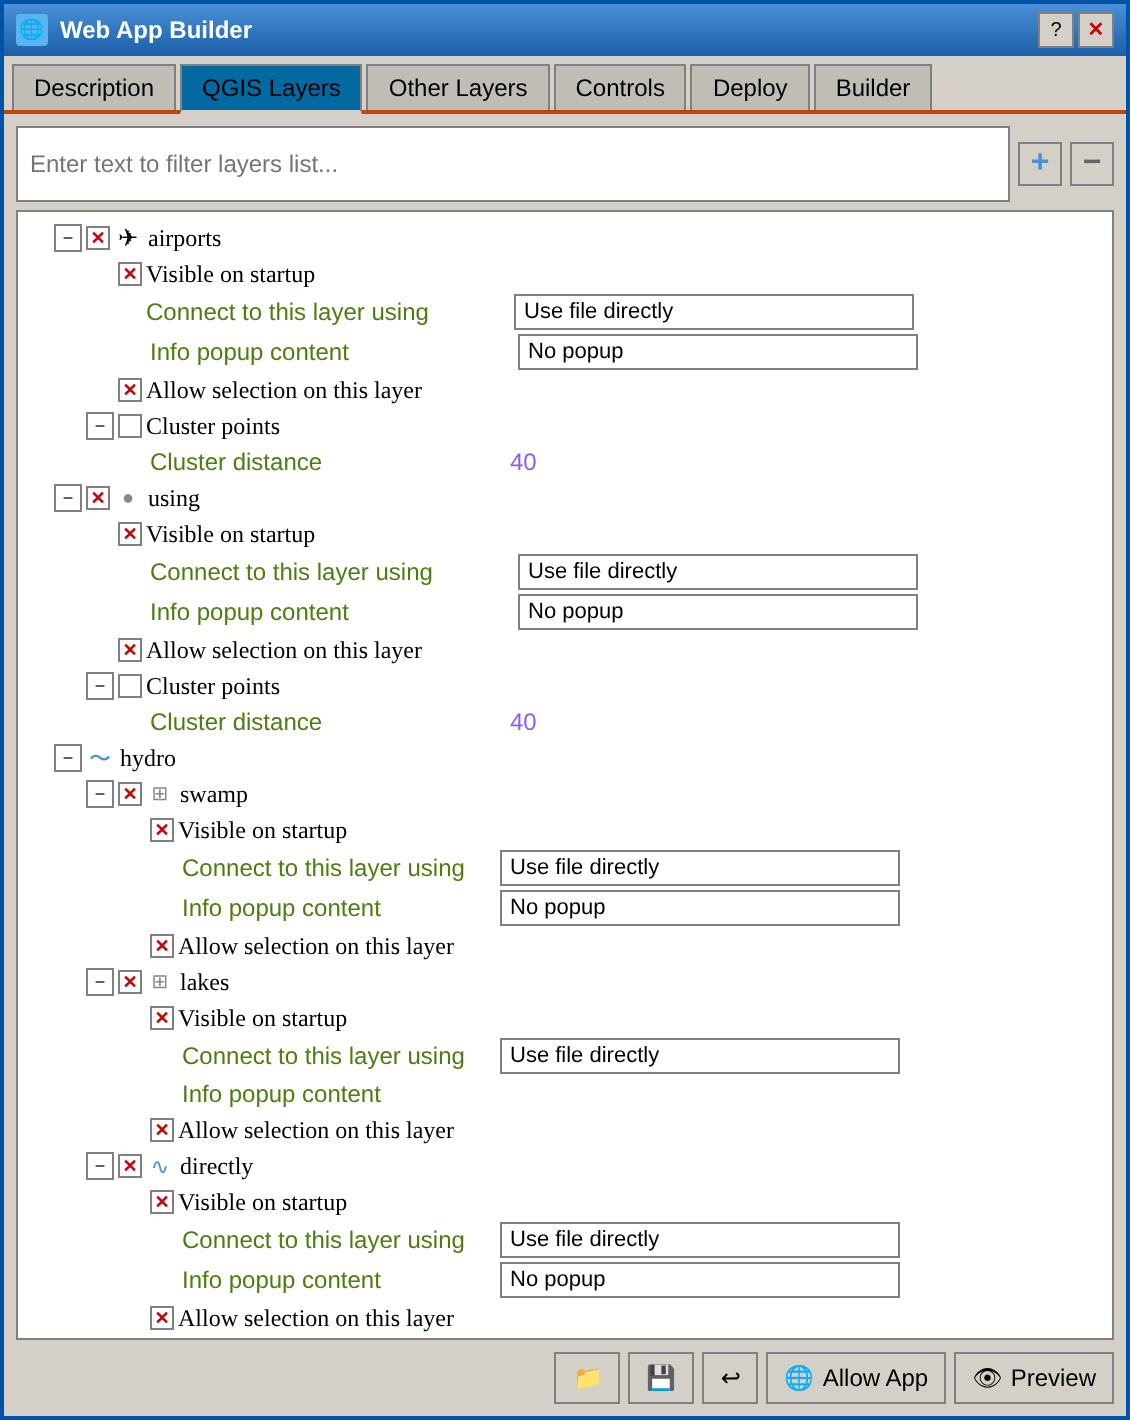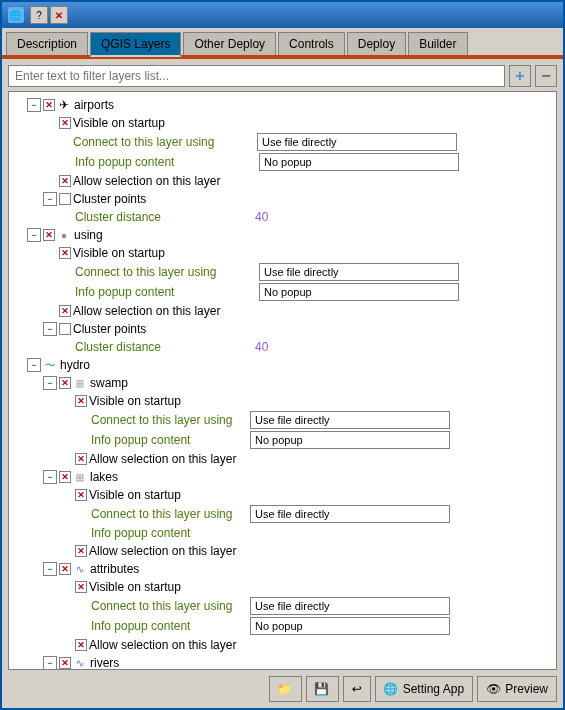--- a/index.html
+++ b/index.html
@@ -59,21 +59,21 @@
       justify-content: center;
       font-size: 10px;
       cursor: pointer;
       color: black;
     }
     .title-btn.close { color: #cc0000; font-weight: bold; }
     .tabs-bar {
       background: #d4d0c8;
       display: flex;
       padding: 4px 4px 0 4px;
-      border-bottom: 4px solid #c2410c;
+      border-bottom: 2px solid #c2410c;
       flex-shrink: 0;
     }
     .tab {
       padding: 4px 10px;
       border: 1px solid #808080;
       border-bottom: none;
       background: #c0bdb5;
       cursor: pointer;
       margin-right: 2px;
       font-size: 12px;
@@ -86,21 +86,21 @@
     }
     .search-bar {
       display: flex;
       align-items: center;
       padding: 6px 6px 4px 6px;
       gap: 4px;
       flex-shrink: 0;
     }
     .search-input {
       flex: 1;
-      height: 22px;
+      height: 38px;
       border: 1px solid #808080;
       padding: 2px 6px;
       background: white;
       font-size: 12px;
       color: #888;
     }
     .icon-btn {
       width: 22px;
       height: 22px;
       border: 1px solid #808080;
@@ -166,20 +166,21 @@
       color: #4a90d9;
       font-size: 11px;
     }
     .layer-icon-lines {
       color: #4a90d9;
       font-size: 11px;
     }
     .label {
       font-size: 12px;
       color: #000;
+      font-family: Liberation Serif, serif;
     }
     .label.group {
       font-weight: normal;
     }
     .prop-label {
       font-size: 12px;
       color: #4d7c0f;
       flex-shrink: 0;
     }
     .prop-value-cell {
@@ -242,30 +243,31 @@
       flex-shrink: 0;
     }
   </style>
 </head>
 <body>
 
 <div class="window">
 
   <div class="title-bar">
     <div class="title-bar-icon">🌐</div>
+    <span class="title-bar-text">Web App Builder</span>
     <div class="title-bar-buttons">
       <div class="title-btn">?</div>
       <div class="title-btn close">✕</div>
     </div>
   </div>
 
   <div class="tabs-bar">
     <div class="tab">Description</div>
     <div class="tab active">QGIS Layers</div>
-    <div class="tab">Other Deploy</div>
+    <div class="tab">Other Layers</div>
     <div class="tab">Controls</div>
     <div class="tab">Deploy</div>
     <div class="tab">Builder</div>
   </div>
 
   <div class="search-bar">
     <input class="search-input" type="text" placeholder="Enter text to filter layers list..." style="">
     <div class="icon-btn" style="font-size:16px; color:#4a90d9;">+</div>
     <div class="icon-btn" style="font-size:16px; color:#666;">−</div>
   </div>
@@ -489,21 +491,21 @@
       <div class="checkbox-x">✕</div>
       <span class="label">Allow selection on this layer</span>
     </div>
 
     <div class="tree-row">
       <span class="indent"></span>
         <span class="indent"></span>
       <div class="expand-btn">−</div>
       <div class="checkbox-x">✕</div>
       <div class="layer-icon-plane layer-icon-lines" style="font-size:11px;">∿</div>
-      <span class="label">attributes</span>
+      <span class="label">directly</span>
     </div>
     <div class="tree-row">
       <span class="indent"></span>
         <span class="indent"></span>
         <span class="indent"></span>
         <span class="indent"></span>
       <div class="checkbox-x">✕</div>
       <span class="label">Visible on startup</span>
     </div>
     <div class="tree-row">
@@ -553,20 +555,20 @@
       <span>📁</span>
     </div>
     <div class="bottom-btn">
       <span>💾</span>
     </div>
     <div class="bottom-btn">
       <span>↩</span>
     </div>
     <div class="bottom-btn create-app-btn">
       <span>🌐</span>
-      <span>Setting App</span>
+      <span>Allow App</span>
     </div>
     <div class="bottom-btn">
       <span>👁</span>
       <span>Preview</span>
     </div>
   </div>
 </div>
 
 </body></html>

